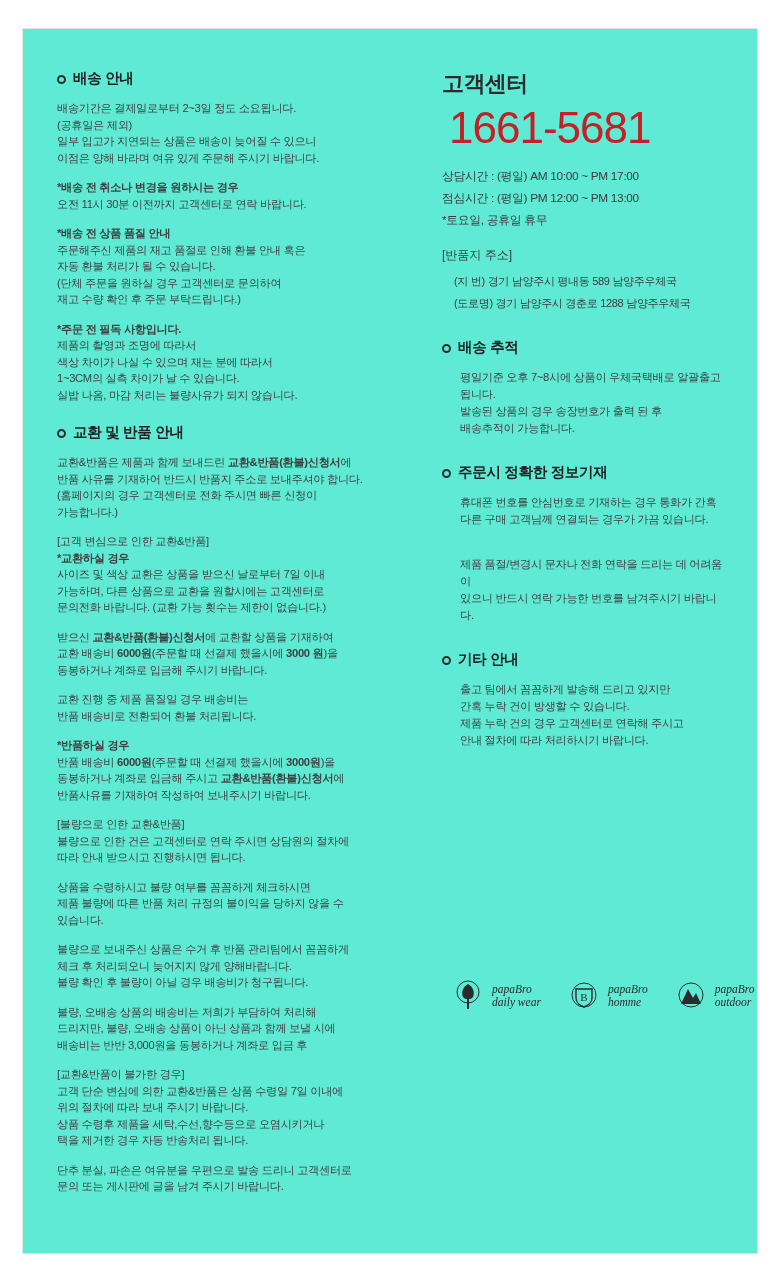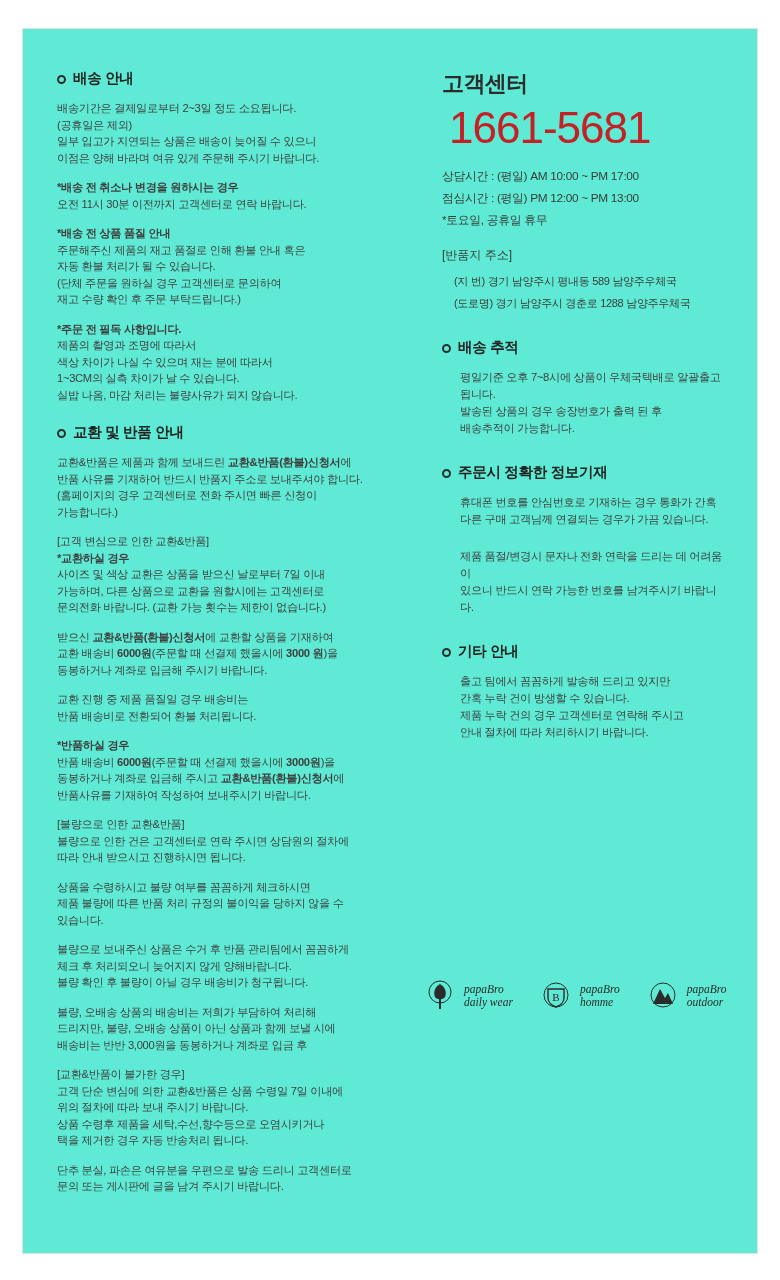--- a/index.html
+++ b/index.html
@@ -134,27 +134,27 @@
     padding-left: 18px;
   }
   .r-body p {
     margin: 0;
     font-size: 11.2px;
     line-height: 17px;
     color: #3f3f3f;
     letter-spacing: -0.3px;
   }
   .r-body .gap {
-    margin-top: 20px;
+    margin-top: 28px;
   }
 
   
   .brands {
     position: absolute;
-    left: 400px;
+    left: 428px;
     bottom: 240px;
     display: flex;
     align-items: center;
     gap: 26px;
   }
   .brand {
     display: flex;
     align-items: center;
     gap: 7px;
   }

